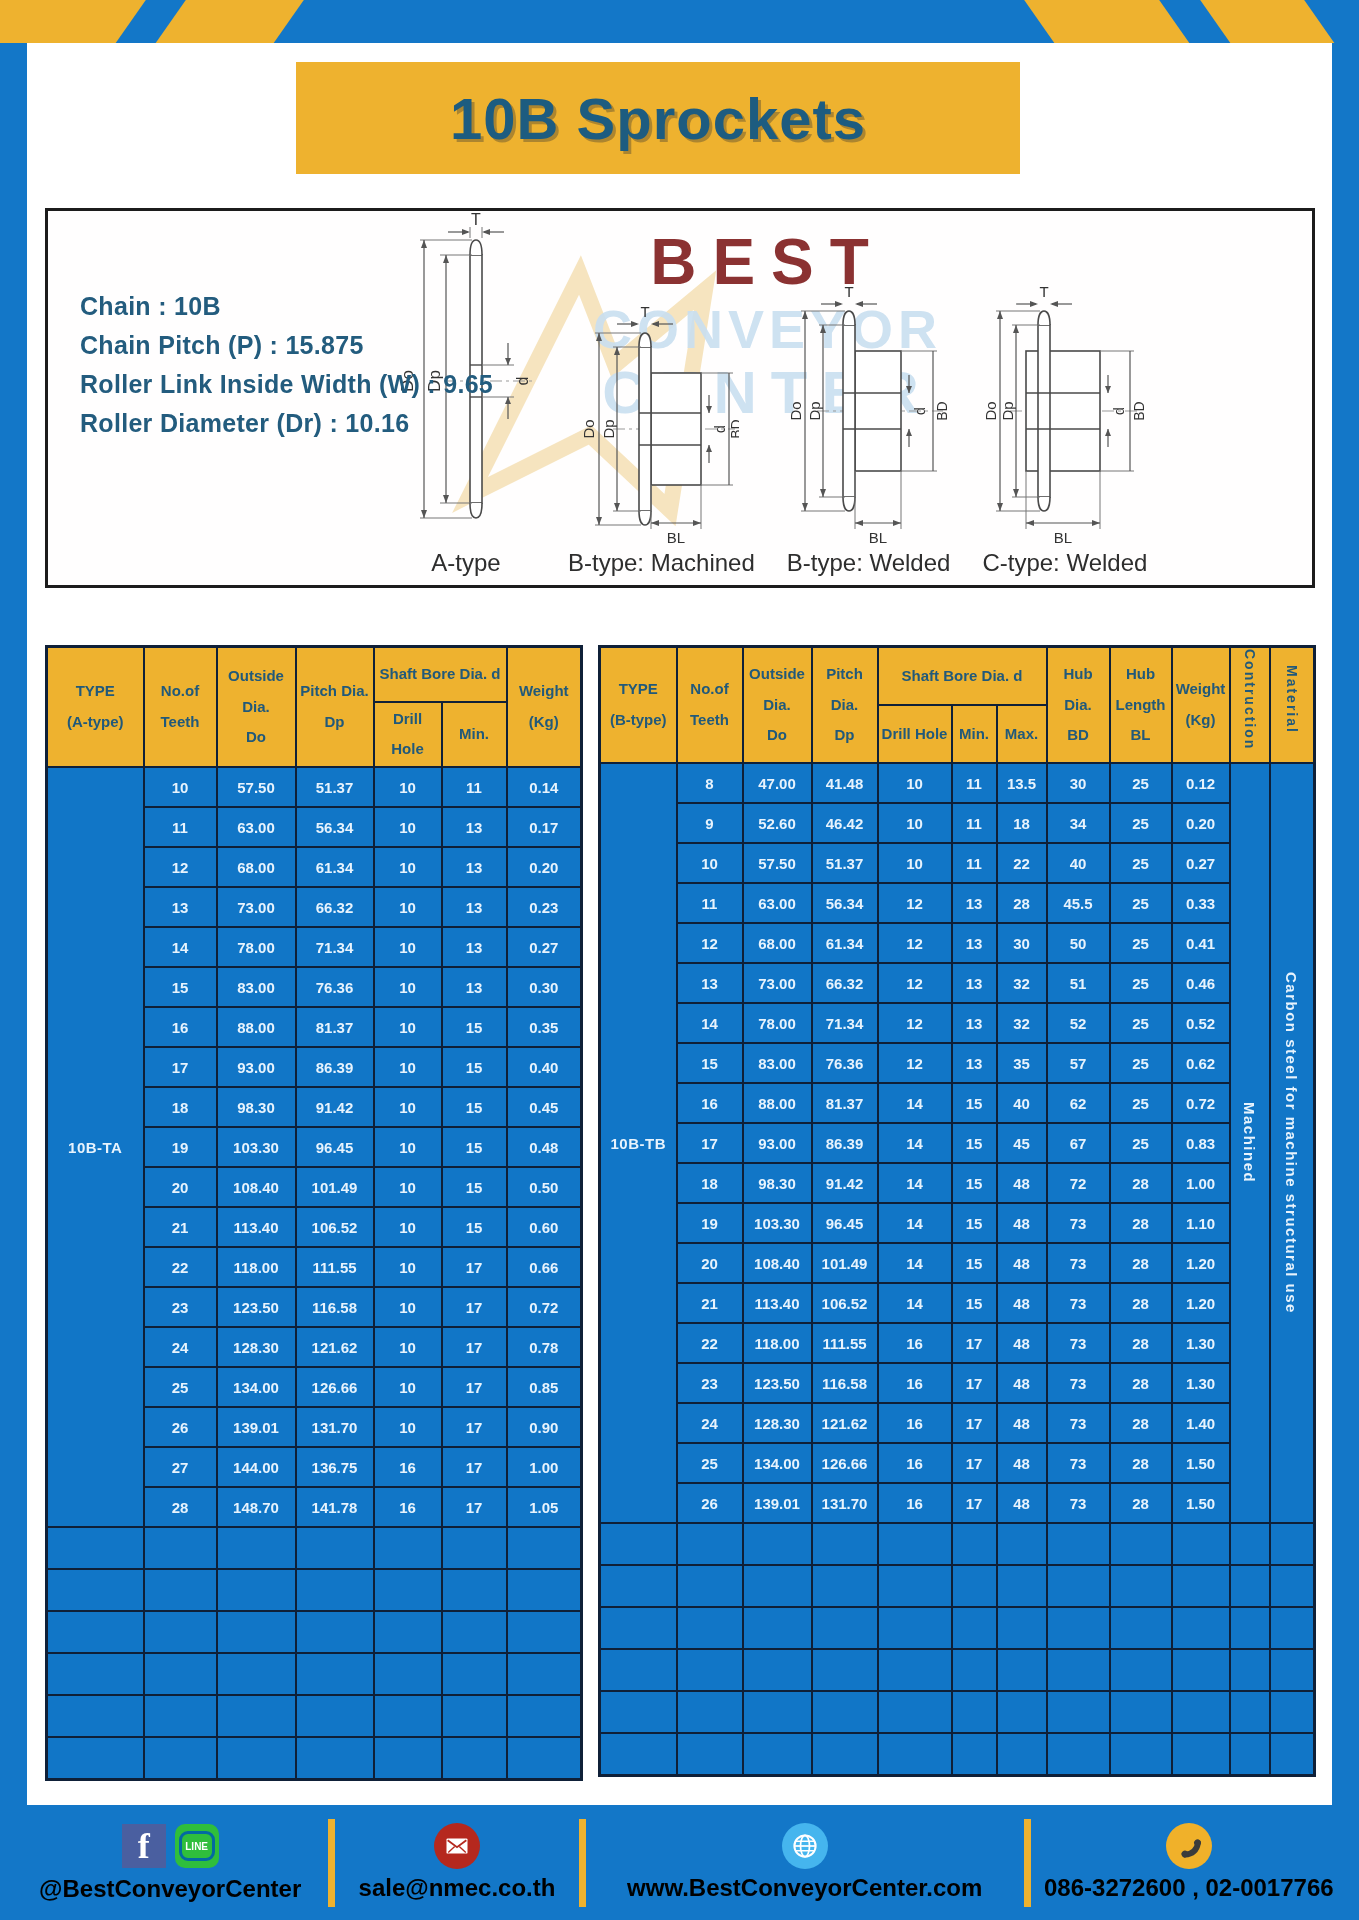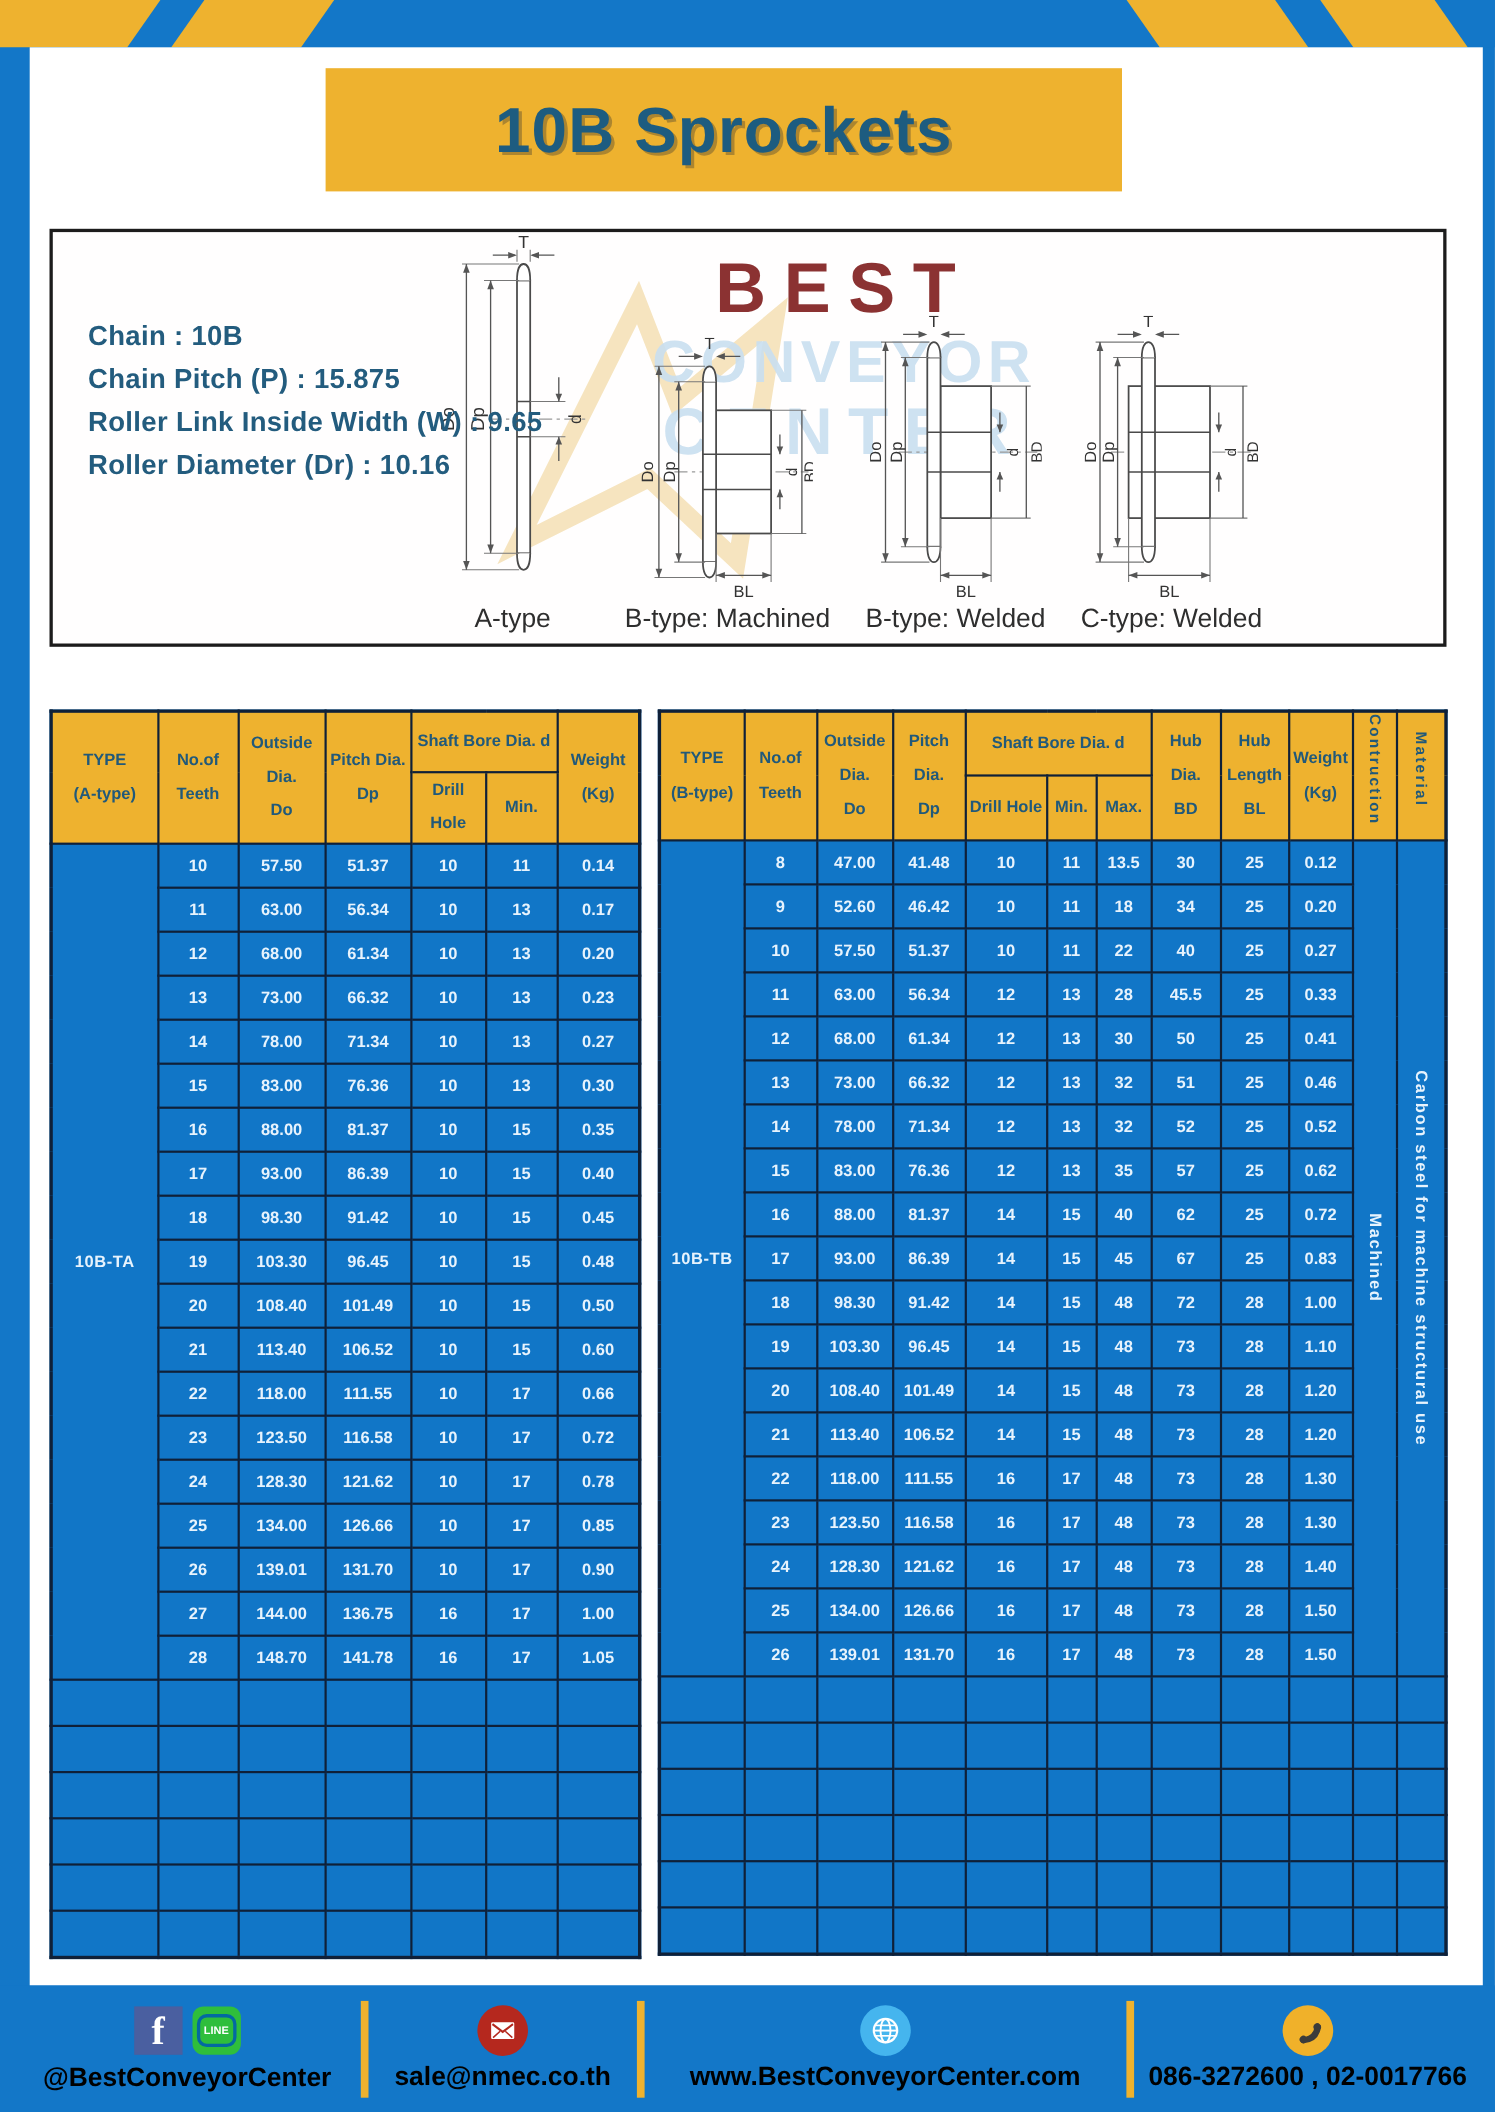--- a/index.html
+++ b/index.html
@@ -6,21 +6,21 @@
   .page{position:relative;width:1359px;height:1920px;background:#1377c8;overflow:hidden;
         font-family:"Liberation Sans",sans-serif;}
   
   .topbar{position:absolute;top:0;left:0;width:1359px;height:43px;background:#1377c8;overflow:hidden;}
   .stripe{position:absolute;top:-6px;height:60px;background:#eeb22f;transform-origin:top;}
   .s1{left:-80px;width:230px;transform:skewX(-35deg);}
   .s2{left:190px;width:118px;transform:skewX(-35deg);}
   .s3{left:1020px;width:135px;transform:skewX(35deg);}
   .s4{left:1196px;width:104px;transform:skewX(35deg);}
   
-  .content{position:absolute;top:43px;left:27px;width:1305px;height:1762px;background:#ffffff;padding-left:16px;}
+  .content{position:absolute;top:43px;left:27px;width:1305px;height:1762px;background:#ffffff;}
   .title-box{position:absolute;top:19px;left:269px;width:724px;height:112px;background:#eeb22f;
              display:flex;align-items:center;justify-content:center;}
   .title{font-size:58px;font-weight:bold;color:#1d5c80;letter-spacing:1px;
          text-shadow:3px 3px 0 rgba(50,50,50,.35);}
   
   .diagram-box{position:absolute;top:165px;left:18px;width:1264px;height:374px;
                border:3px solid #1c1c1c;background:#fffefe;}
   .specs{position:absolute;left:32px;top:76px;z-index:3;}
   .spec-line{font-size:25px;font-weight:bold;color:#235c7e;line-height:39px;letter-spacing:.3px;}
   .wm{position:absolute;left:545px;top:16px;z-index:1;text-align:center;line-height:1.12;opacity:.9;}

